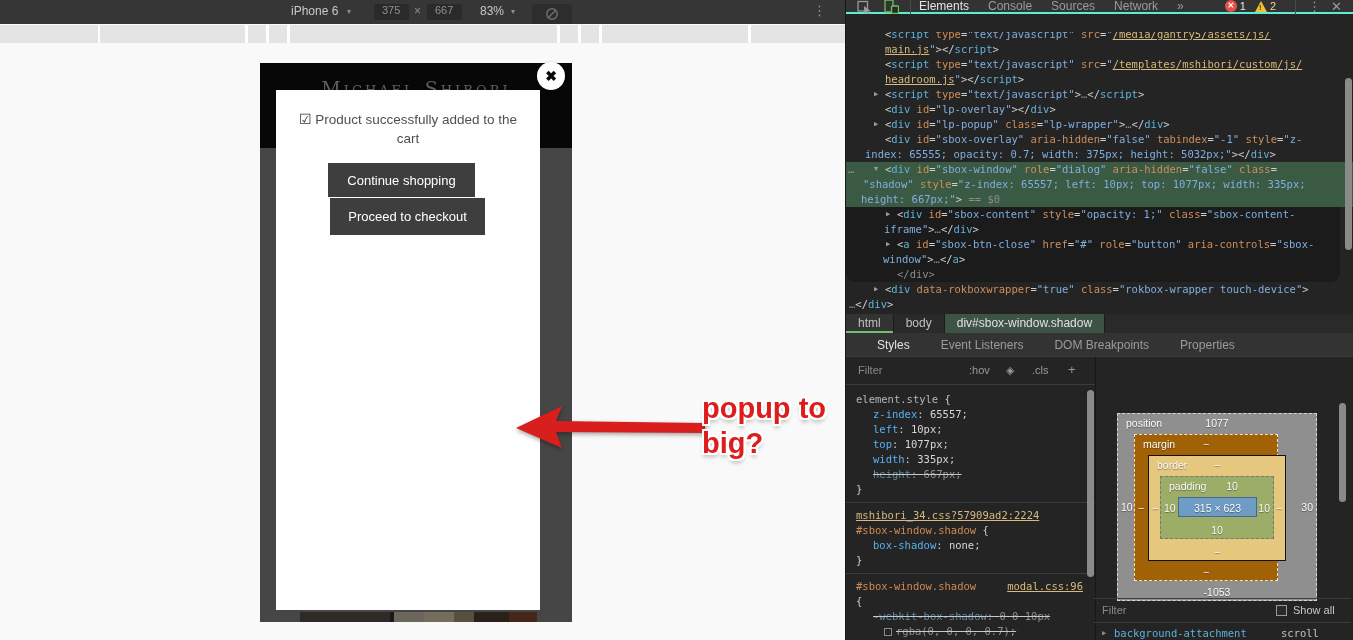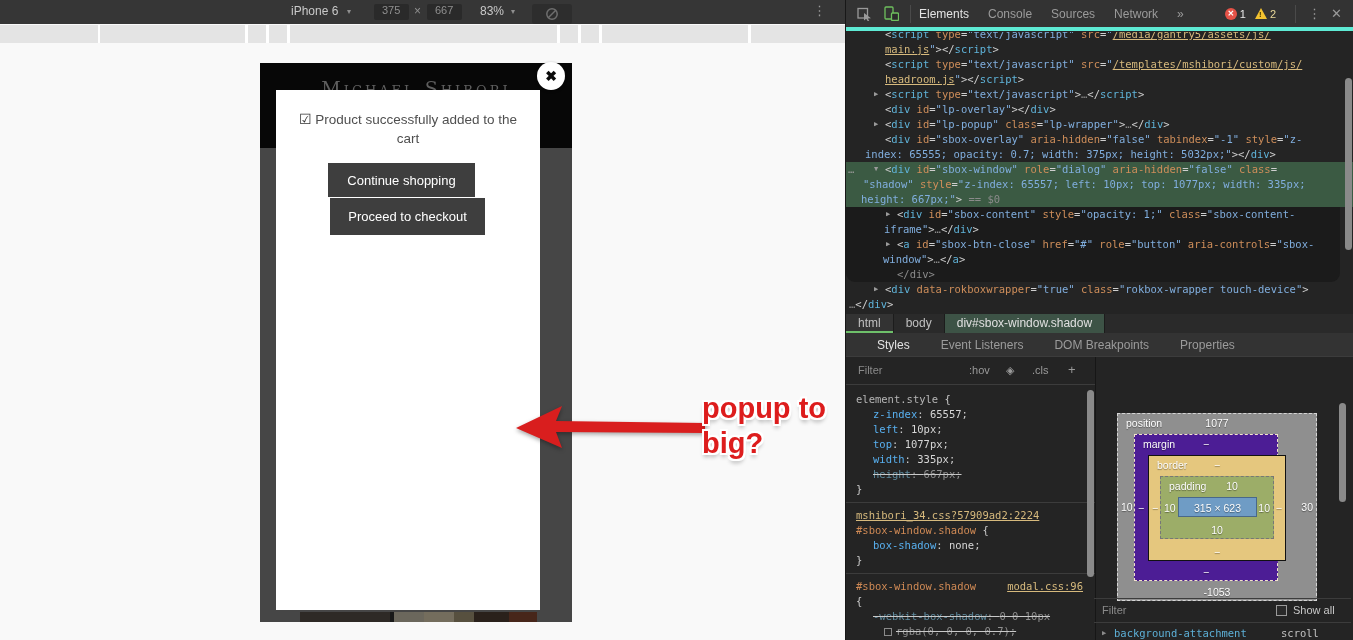--- a/index.html
+++ b/index.html
@@ -44,22 +44,22 @@
   
   .anno-arrow { position:absolute; left:505px; top:393px; width:210px; height:66px; }
   .anno-text { position:absolute; left:702px; top:391px; font-size:29px; font-weight:bold; line-height:35px;
       color:#dd1d1d;
       text-shadow:-2px -2px 0 #fff, 2px -2px 0 #fff, -2px 2px 0 #fff, 2px 2px 0 #fff,
                   -2px 0 0 #fff, 2px 0 0 #fff, 0 -2px 0 #fff, 0 2px 0 #fff, 0 4px 4px rgba(0,0,0,.3); }
 
   
   .dt { position:absolute; left:845px; top:0; width:508px; height:640px; background:#242424;
         border-left:1px solid #181818; color:#c9c9c9; }
-  .dt-toolbar { position:absolute; left:0; top:0; width:508px; height:31px; background:#333333;
-        border-bottom:4px solid #5eead4; display:flex; align-items:center; }
+  .dt-toolbar { position:absolute; left:0; top:0; width:508px; height:14px; background:#333333;
+        border-bottom:2px solid #5eead4; display:flex; align-items:center; }
   .dt-icon { width:18px; height:18px; margin-left:9px; display:inline-flex; align-items:center; justify-content:center; }
   .dt-vsep { width:1px; height:18px; background:#4a4a4a; margin:0 8px 0 10px; }
   .dt-tab { font-size:12px; color:#9b9b9b; margin-right:19px; cursor:pointer; }
   .dt-tab.active { color:#e3e3e3; }
   .dt-more { font-size:12px; color:#9b9b9b; margin-right:8px; }
   .dt-spacer { flex:1; }
   .badge { display:inline-flex; align-items:center; font-size:11px; margin-right:9px; }
   .err-ico { width:12px; height:12px; border-radius:50%; background:#e55247; color:#fff; font-size:8px;
       line-height:12px; text-align:center; display:inline-block; margin-right:3px; font-weight:bold; }
   .badge.err { color:#e8e8e8; }
@@ -117,21 +117,21 @@
   .st-row.strike .st-vl, .st-row.strike .st-pl { color:#8f8f8f; }
   .st-sw { display:inline-block; width:8px; height:8px; border:1px solid #8a8a8a; margin-right:4px; vertical-align:-1px; }
   .styles-sb { left:241px; top:33px; width:7px; height:187px; }
 
   
   .dt-computed { position:absolute; left:248px; top:357px; width:257px; height:283px; overflow:hidden;
       font-size:10.5px;margin-top:40px; }
   .bm { position:absolute; left:23px; top:16px; width:200px; height:188px; background:#8f8f8f;
       border:1px dashed #d6d6d6; color:#fdfdfd; text-shadow:0 1px 1px rgba(0,0,0,.4); }
   .bm-layer { position:absolute; }
-  .bm-margin  { left:16px; top:20px; width:144px; height:147px; background:#4c1d95; border:1px dashed #f3e3cd;padding-left:43px; }
+  .bm-margin  { left:16px; top:20px; width:144px; height:147px; background:#a16207; border:1px dashed #f3e3cd;padding-left:43px; }
   .bm-border  { left:13px; top:20px; width:138px; height:106px; background:#e5c77e; border:1px solid #111; }
   .bm-padding { left:11px; top:20px; width:114px; height:63px;  background:#9cad68; border:1px dashed #777; }
   .bm-content { left:17px; top:20px; width:79px;  height:20px;  background:#6f9cc5; border:1px solid #49688a;
       text-align:center; line-height:20px; }
   .bm-label { position:absolute; left:8px; top:3px; }
   .bm-vt { position:absolute; left:0; right:0; top:3px; text-align:center; }
   .bm-vb { position:absolute; left:0; right:0; bottom:2px; text-align:center; }
   .bm-vl2 { position:absolute; left:3px; top:50%; transform:translateY(-50%); }
   .bm-vr { position:absolute; right:3px; top:50%; transform:translateY(-50%); }
   .comp-sb { left:245px; top:6px; width:7px; height:99px; }

